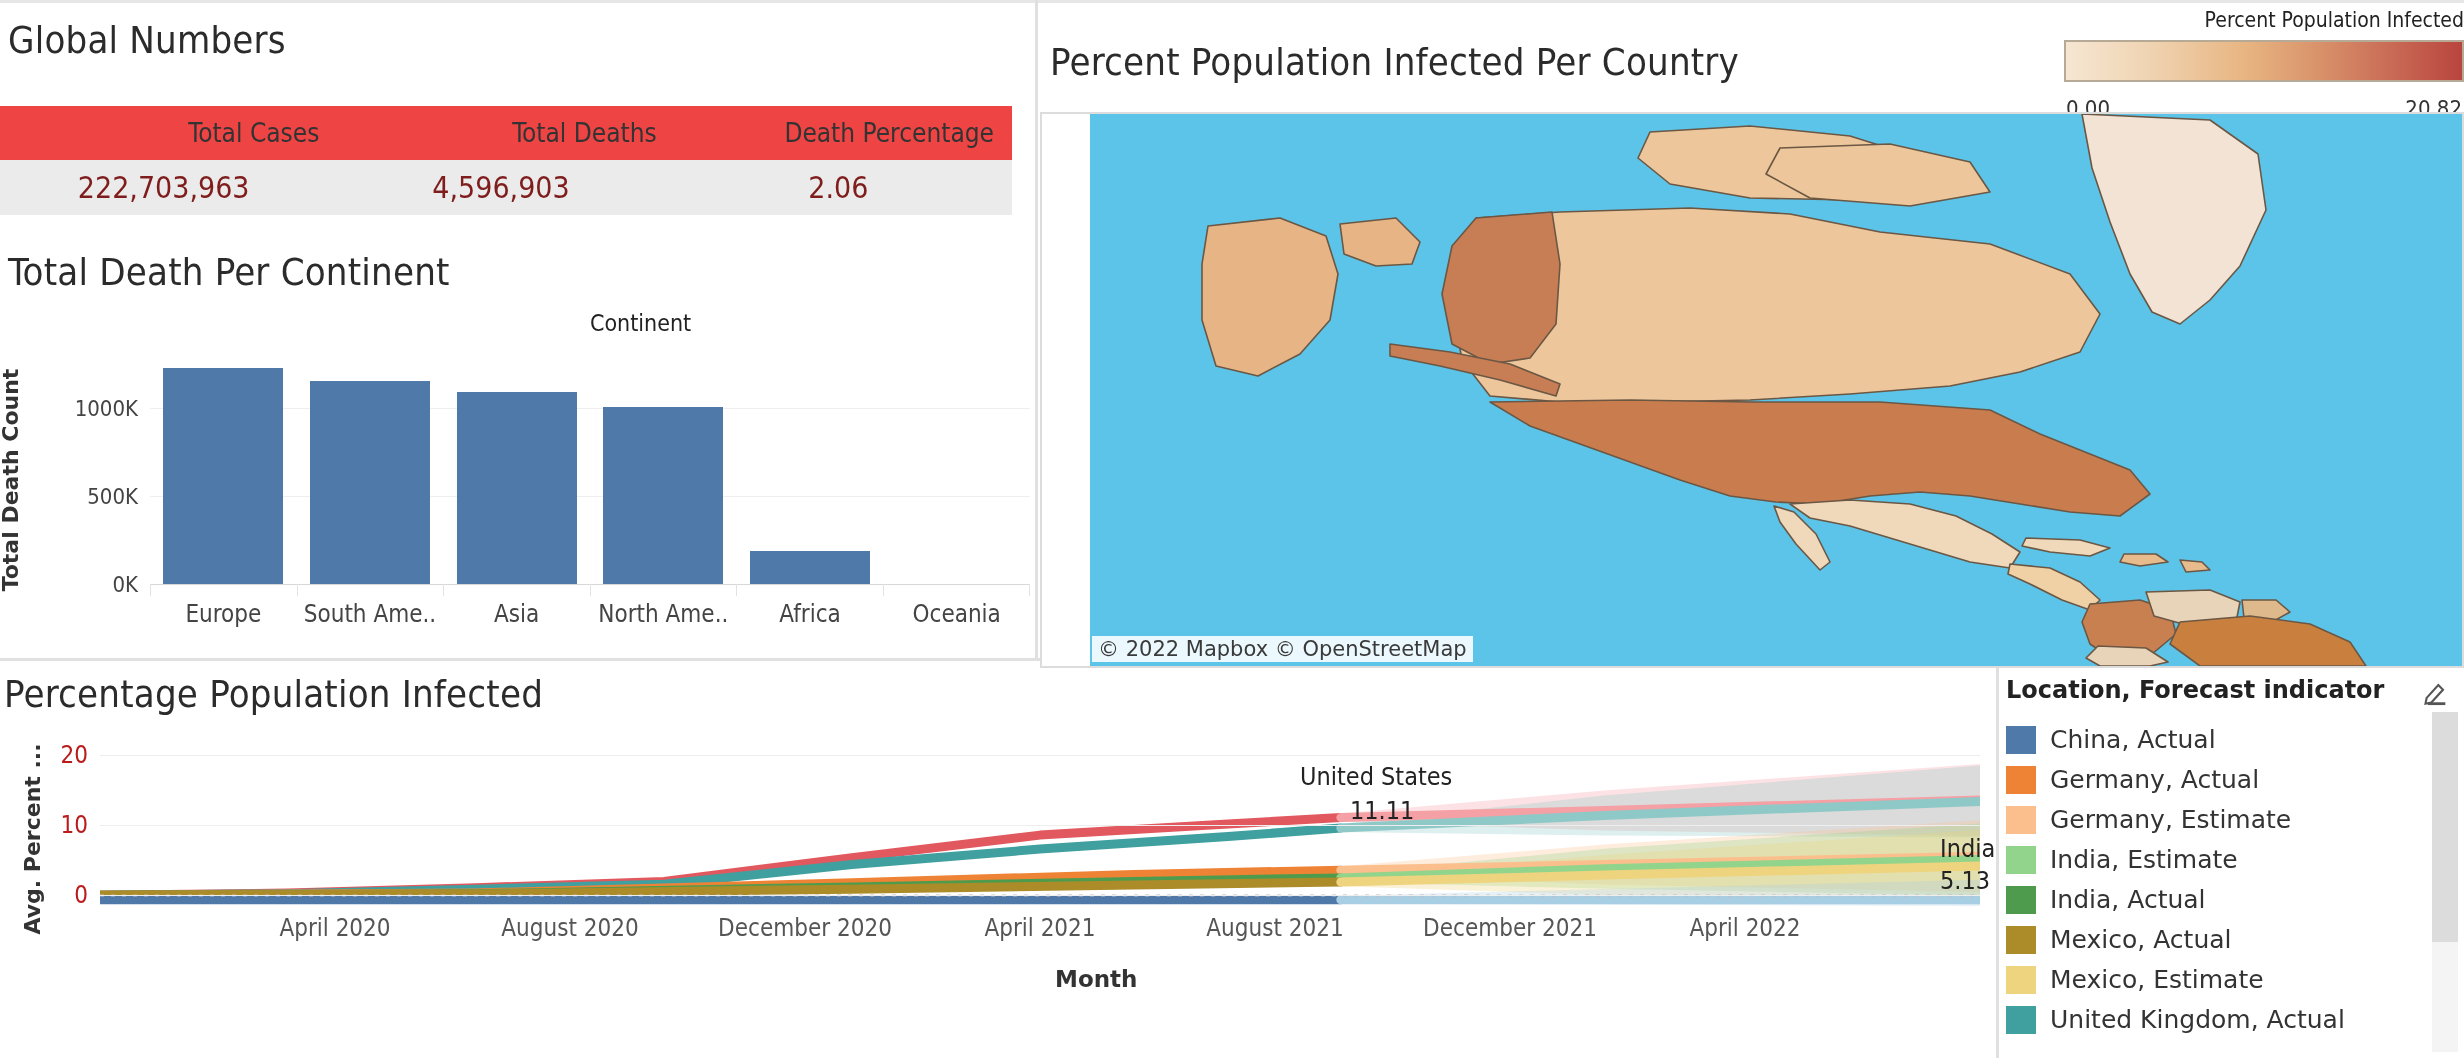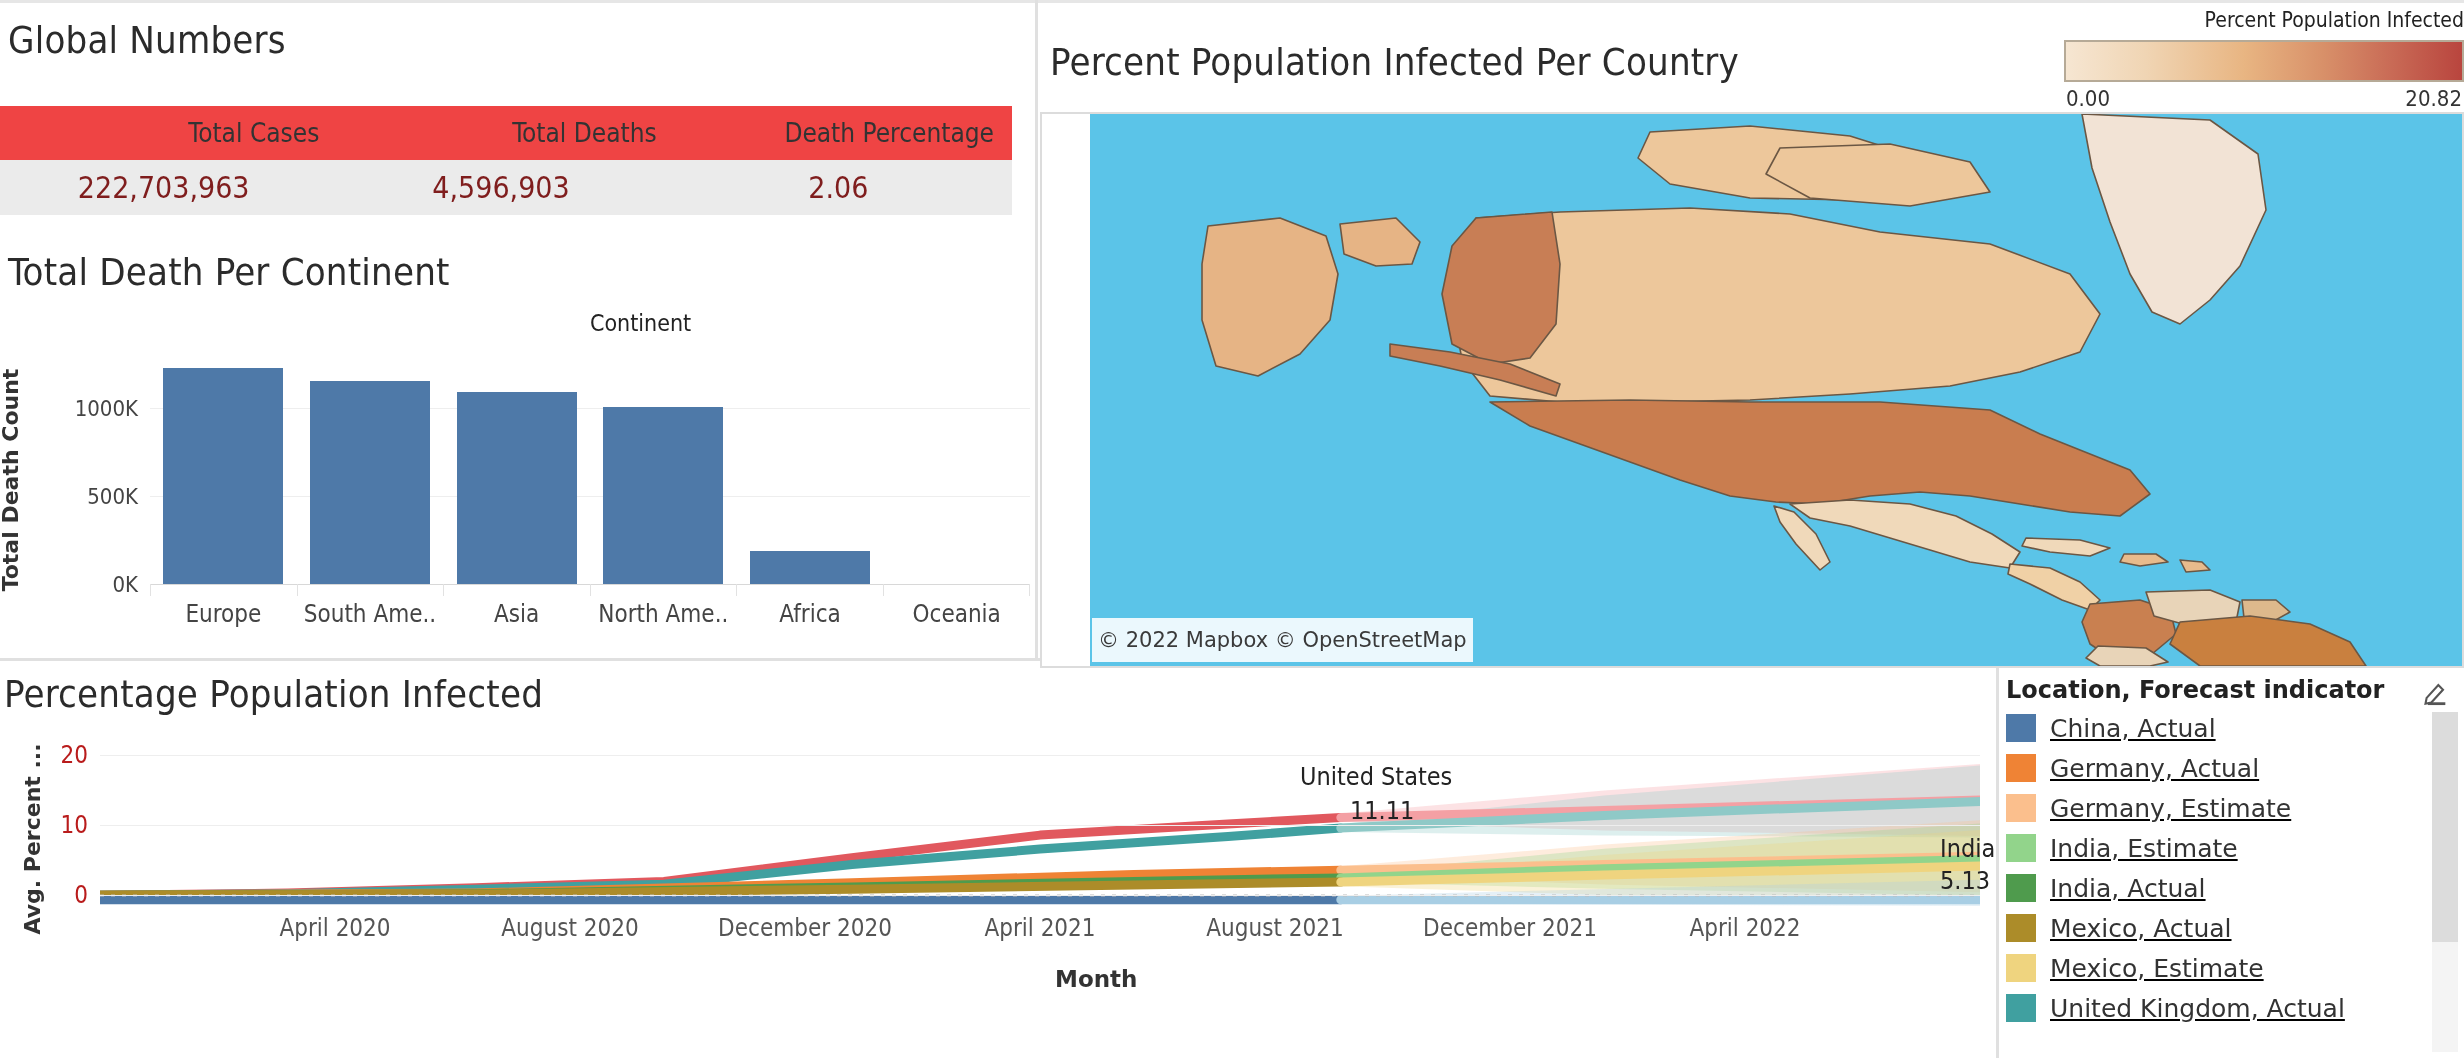--- a/index.html
+++ b/index.html
@@ -79,28 +79,28 @@
   
   #map-panel { position:absolute; left:1040px; top:18px; width:1424px; height:632px; }
   #map-panel .panel-title { position:absolute; left:10px; top:22px; font-size:38px; }
   .legend { position:absolute; right:0px; top:-10px; width:400px; }
   .legend-title { font-size:21px; color:#222;
     font-family:"DejaVu Sans Condensed","Liberation Sans Narrow","Liberation Sans",sans-serif;
     margin-bottom:8px; margin-left:6px;text-align:right; }
   .legend-bar { height:42px; border:2px solid #b6aa97;
     background: linear-gradient(to right,#f6e6d2 0%, #f0d5b4 20%, #e8b582 45%, #d89069 65%, #c96b56 82%, #b9453e 100%); }
   .legend-scale { display:flex; justify-content:space-between; font-size:22px; color:#333;
-    margin-top:4px; padding:0 2px;
+    margin-top:14px; padding:0 2px;
     font-family:"DejaVu Sans Condensed","Liberation Sans Narrow","Liberation Sans",sans-serif; }
   .map-box { position:absolute; left:0; top:94px; width:1424px; height:556px;
              border:2px solid #dcdcdc; overflow:hidden; background:#fff; }
   .map-canvas { position:absolute; left:48px; top:0; width:1376px; height:552px;
                 background:#5bc4e8; overflow:hidden; }
   .map-attr { position:absolute; left:2px; bottom:4px; background:rgba(255,255,255,.88);
-    font-size:21px; color:#3a3a3a; padding:10px 6px; z-index:5;
+    font-size:21px; color:#3a3a3a; padding:1px 6px; z-index:5;
     font-family:"DejaVu Sans","Liberation Sans",sans-serif; }
 
   
   #line-panel { position:absolute; left:0; top:672px; width:2000px; height:386px; }
   #line-panel .panel-title { font-size:38px; margin-left:4px; }
   .line-area { position:absolute; left:0; top:62px; width:2000px; height:324px; }
   .line-ytitle {
     position:absolute; left:32px; top:105px;
     transform: translate(-50%,-50%) rotate(-90deg);
     font-size:22px; font-weight:bold; color:#333; white-space:nowrap;
@@ -116,21 +116,21 @@
     font-size:24px; color:#b91c1c;
     font-family:"DejaVu Sans Condensed","Liberation Sans Narrow","Liberation Sans",sans-serif; }
   .annot { position:absolute; font-size:25px; color:#222; white-space:nowrap;
     font-family:"DejaVu Sans Condensed","Liberation Sans Narrow","Liberation Sans",sans-serif; }
 
   
   #series-legend { position:absolute; left:2000px; top:668px; width:464px; height:390px; background:#fff; }
   .sl-head { position:absolute; left:6px; top:8px; font-size:24px; font-weight:bold; color:#222;
     font-family:"DejaVu Sans","Liberation Sans",sans-serif; }
   .sl-items { position:absolute; left:6px; top:46px; width:400px; }
-  .sl-item { display:flex; align-items:flex-start; height:40px;text-decoration:underline; }
+  .sl-item { display:flex; align-items:flex-end; height:40px; }
   .sl-sw { width:30px; height:28px; margin-right:14px; flex:none; }
   .sl-lbl { font-size:25px; color:#333;
     font-family:"DejaVu Sans","Liberation Sans",sans-serif; white-space:nowrap; }
   .pencil { position:absolute; right:14px; top:10px; width:28px; height:28px; }
   .sl-scroll { position:absolute; right:6px; top:44px; width:26px; height:340px; background:#f4f4f4; }
   .sl-thumb { position:absolute; left:0; top:0; width:26px; height:230px; background:#dcdcdc; }
 </style>
 </head>
 <body>
 

